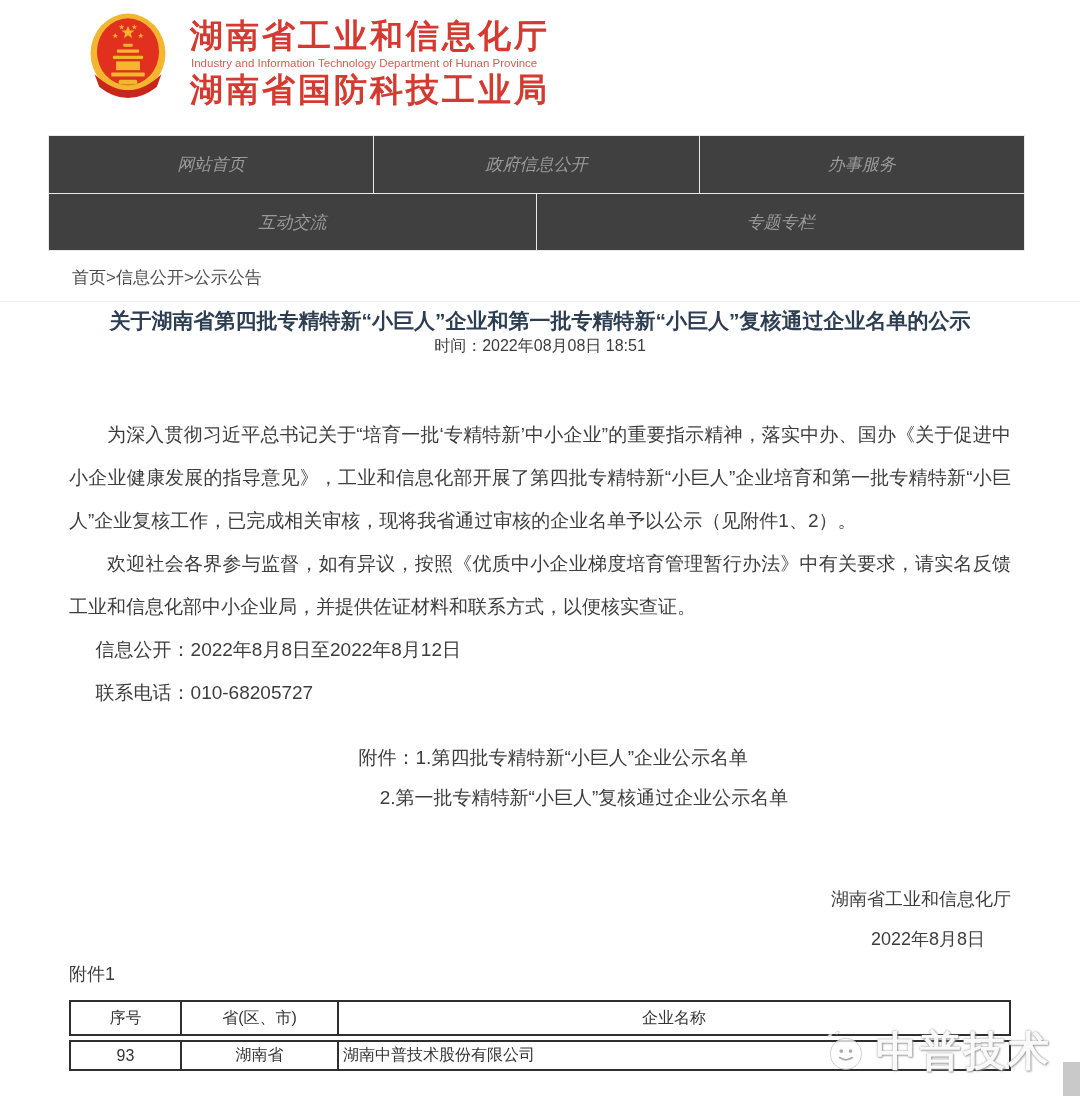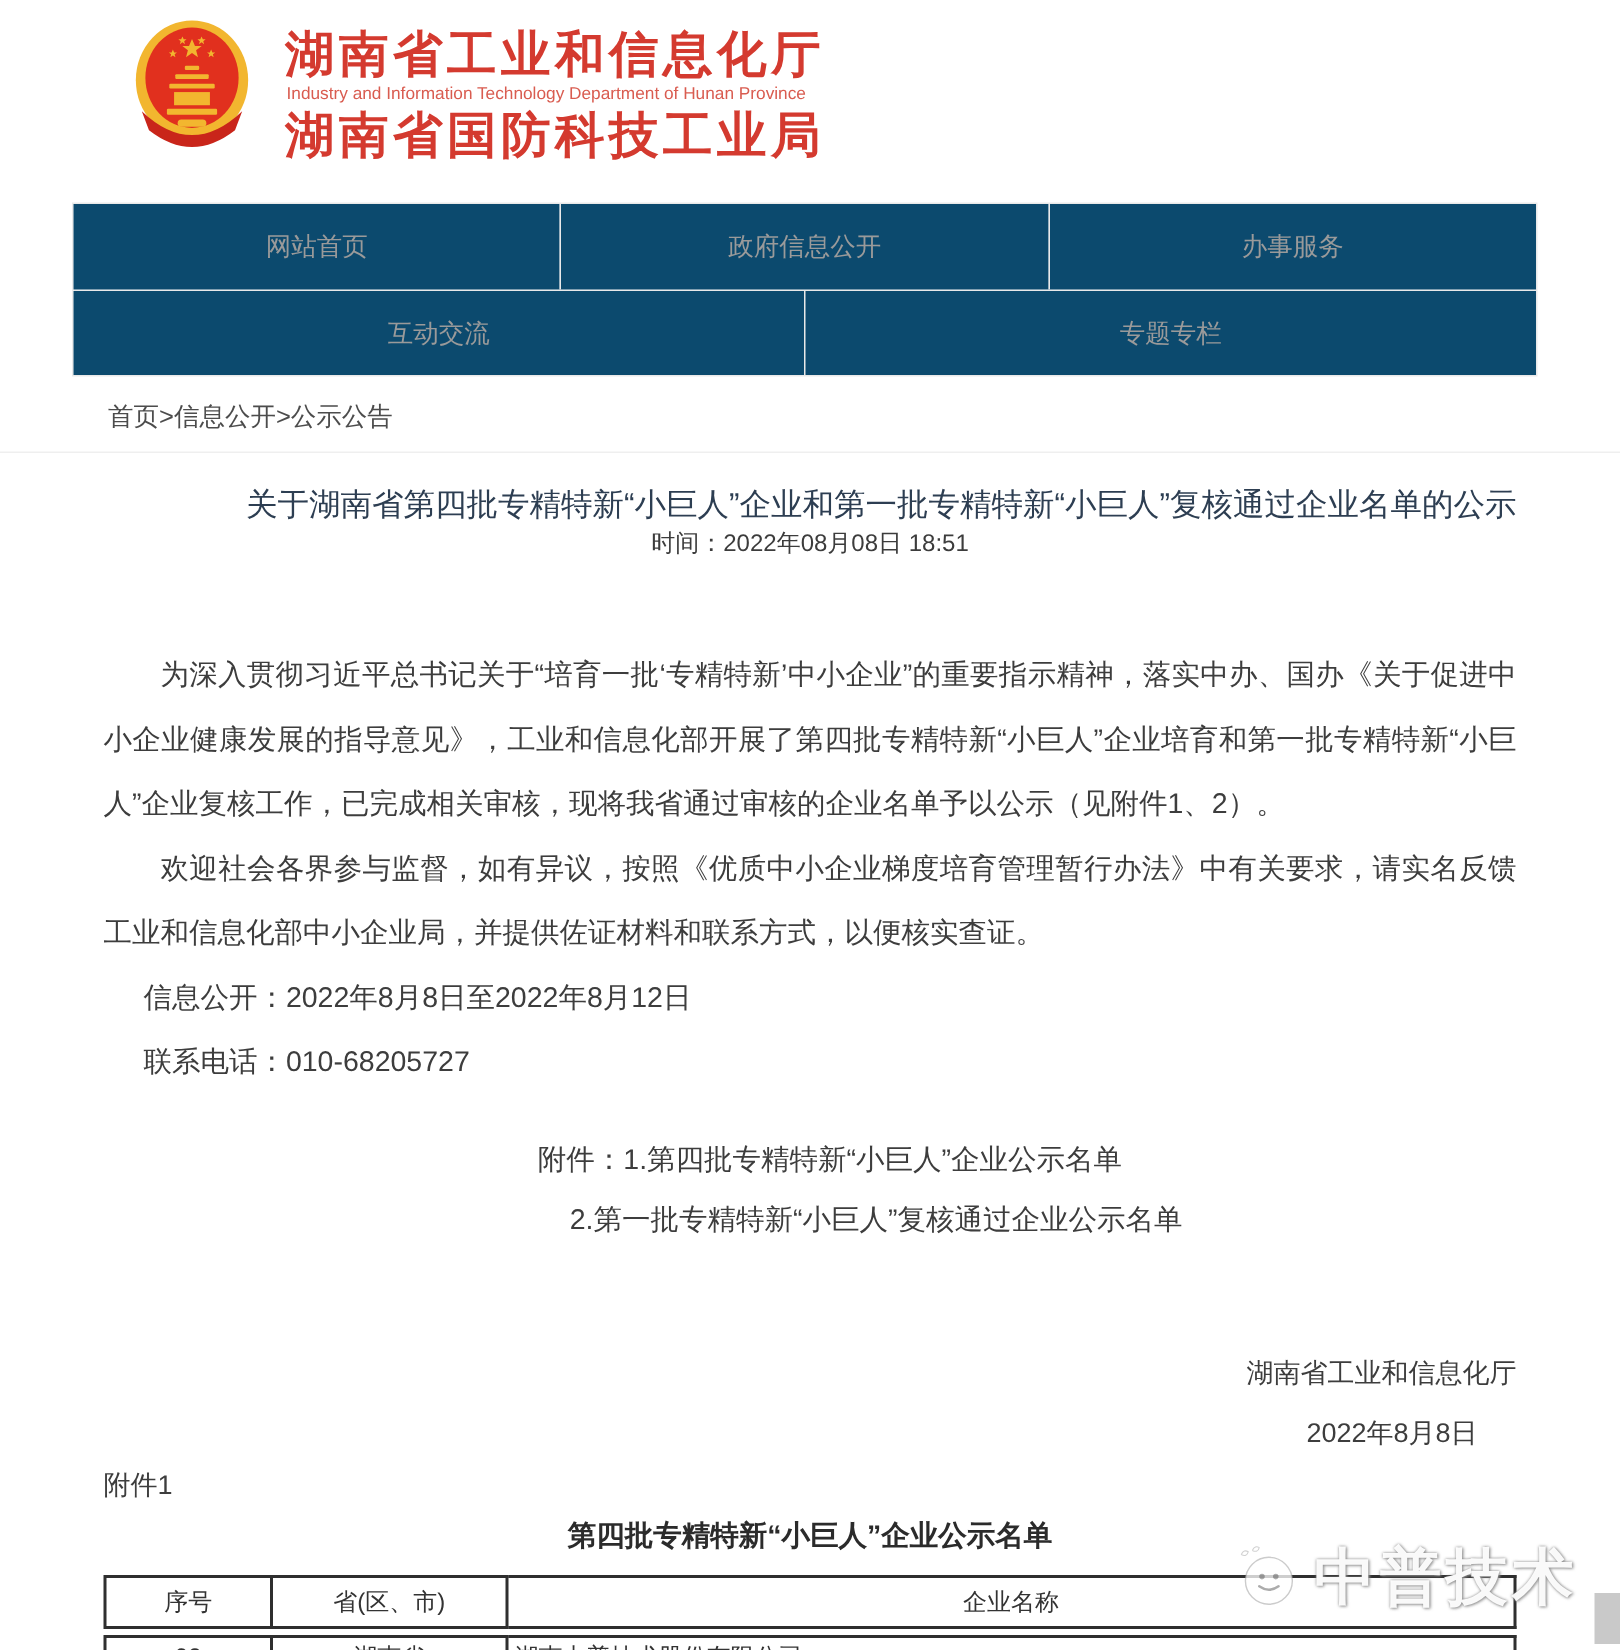--- a/index.html
+++ b/index.html
@@ -45,41 +45,42 @@
   .nav-row { display: flex; height: 57px; }
   .nav-row + .nav-row { border-top: 1px solid #e9e9e9; }
   .nav-cell {
     flex: 1;
     display: flex;
     align-items: center;
     justify-content: center;
     font-size: 17px;
     color: #9a9a9a;
     cursor: pointer;
-    background: #0c4a6e;
+    background: #404040;
+    font-style: italic;
   }
   .nav-cell + .nav-cell { border-left: 1px solid #e9e9e9; }
 
   
   .breadcrumb-bar {
     margin-top: 3px;
     border-bottom: 1px solid #efefef;
     padding: 12px 0 12px 72px;
     font-size: 17px;
     color: #4c4c4c;
   }
   .breadcrumb { cursor: pointer; }
 
   
   .content { width: 942px; margin: 0 auto; }
   .article-title {
-    margin-top: 21px;
-    text-align: right;
+    margin-top: 5px;
+    text-align: center;
     font-size: 21px;
-    font-weight: normal;
+    font-weight: bold;
     color: #2d3e52;
     line-height: 28px;
   }
   .article-time {
     margin-top: 1px;
     text-align: center;
     font-size: 16px;
     color: #3c3c3c;
   }
   .article-body { margin-top: 56px; font-size: 19px; color: #3d3d3d; }
@@ -214,21 +215,20 @@
       </div>
     </div>
 
     <div class="signature">
       <div class="signature-org">湖南省工业和信息化厅</div>
       <div class="signature-date">2022年8月8日</div>
     </div>
   </div>
 
   <div class="appendix-label">附件1</div>
-  <div class="appendix-title">第四批专精特新“小巨人”企业公示名单</div>
 
   <table class="roster">
     <thead>
       <tr>
         <th class="col-no">序号</th>
         <th class="col-prov">省(区、市)</th>
         <th>企业名称</th>
       </tr>
     </thead>
     <tbody>

